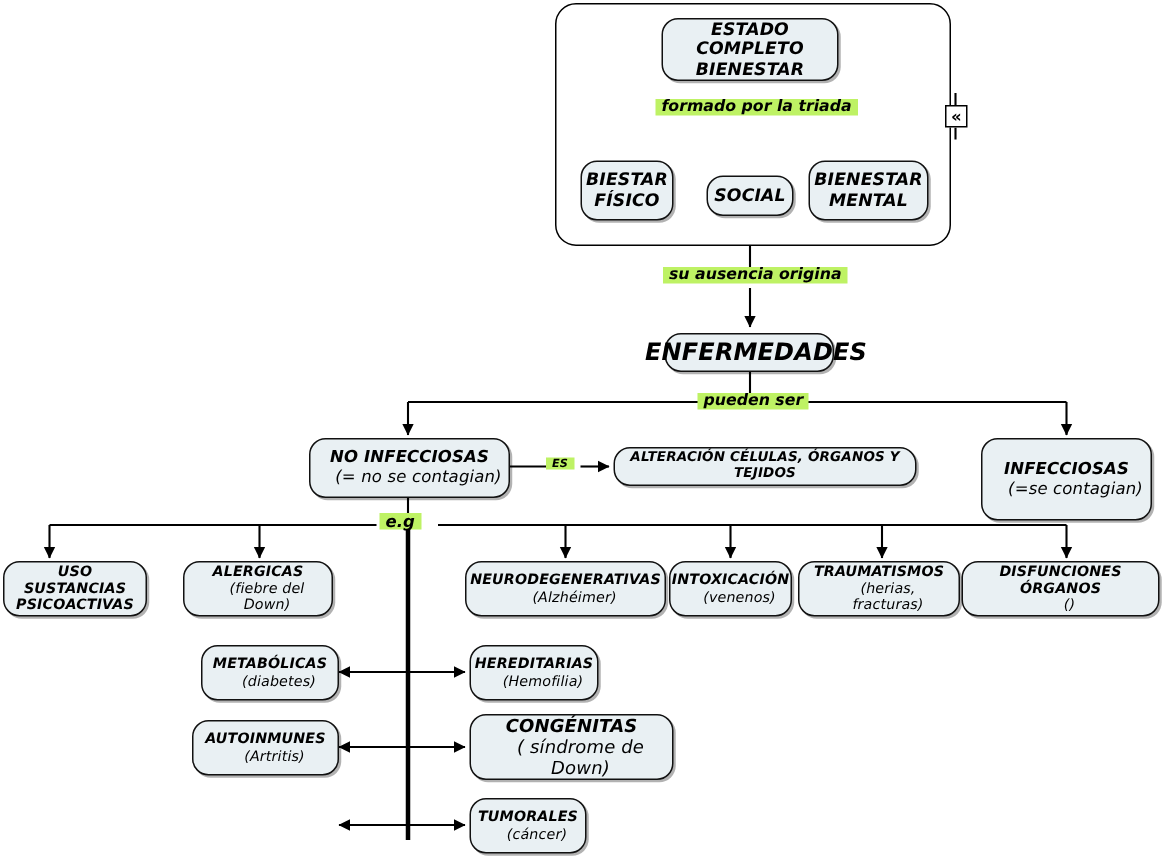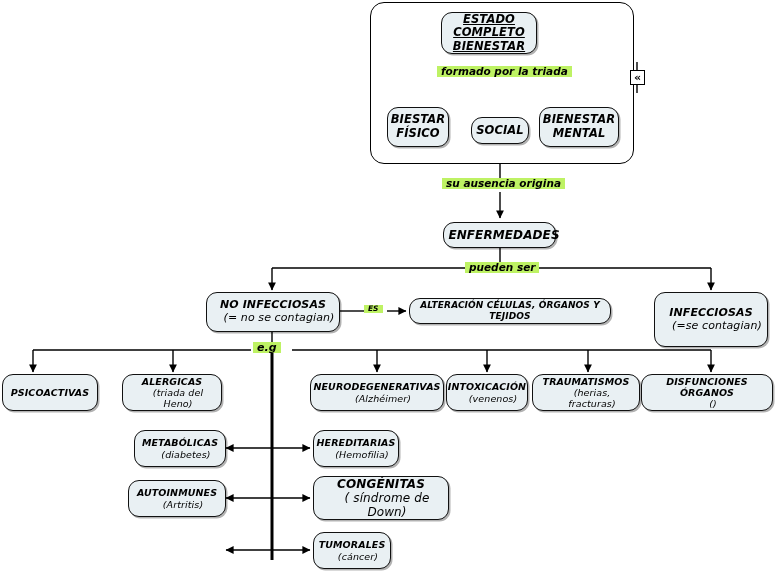--- a/index.html
+++ b/index.html
@@ -115,21 +115,21 @@
 
       <line x1="637" y1="62" x2="637" y2="70"></line>
       <line x1="637" y1="85" x2="637" y2="93"></line>
     </g>
   </svg>
 
   <div class="container-box" style="left:370px;top:2px;width:264px;height:162px;"></div>
 
   <div class="collapse-btn" style="left:630px;top:70px;">«</div>
 
-  <div class="node" style="left:441px;top:12px;width:96px;height:42px;font-size:11.5px;text-decoration:underline;">
+  <div class="node" style="left:441px;top:12px;width:118px;height:42px;font-size:11.5px;">
     <span>
       <span class="ln">ESTADO COMPLETO</span>
       <span class="ln">BIENESTAR</span>
     </span>
   </div>
 
   <div class="node" style="left:387px;top:107px;width:62px;height:40px;font-size:11.5px;">
     <span>
       <span class="ln">BIESTAR</span>
       <span class="ln">FÍSICO</span>
@@ -140,21 +140,21 @@
     <span class="ln">SOCIAL</span>
   </div>
 
   <div class="node" style="left:539px;top:107px;width:80px;height:40px;font-size:11.5px;">
     <span>
       <span class="ln">BIENESTAR</span>
       <span class="ln">MENTAL</span>
     </span>
   </div>
 
-  <div class="node" style="left:443px;top:222px;width:113px;height:26px;font-size:12px;padding-left:13px;">
+  <div class="node" style="left:443px;top:222px;width:113px;height:26px;font-size:16px;padding-left:13px;">
     <span class="ln">ENFERMEDADES</span>
   </div>
 
   <div class="node" style="left:206px;top:292px;width:134px;height:40px;font-size:11px;">
     <span>
       <span class="ln">NO INFECCIOSAS</span>
       <span class="ln sub">(= no se contagian)</span>
     </span>
   </div>
 
@@ -164,28 +164,29 @@
 
   <div class="node" style="left:654px;top:292px;width:114px;height:55px;font-size:11px;">
     <span>
       <span class="ln">INFECCIOSAS</span>
       <span class="ln sub">(=se contagian)</span>
     </span>
   </div>
 
   <div class="node" style="left:2px;top:374px;width:96px;height:37px;font-size:9.5px;">
     <span>
+      <span class="ln">USO SUSTANCIAS</span>
       <span class="ln">PSICOACTIVAS</span>
     </span>
   </div>
 
   <div class="node" style="left:122px;top:374px;width:100px;height:37px;font-size:9.5px;">
     <span>
       <span class="ln">ALERGICAS</span>
-      <span class="ln sub">(triada del Heno)</span>
+      <span class="ln sub">(fiebre del Down)</span>
     </span>
   </div>
 
   <div class="node" style="left:310px;top:374px;width:134px;height:37px;font-size:9.5px;">
     <span>
       <span class="ln">NEURODEGENERATIVAS</span>
       <span class="ln sub">(Alzhéimer)</span>
     </span>
   </div>
 

